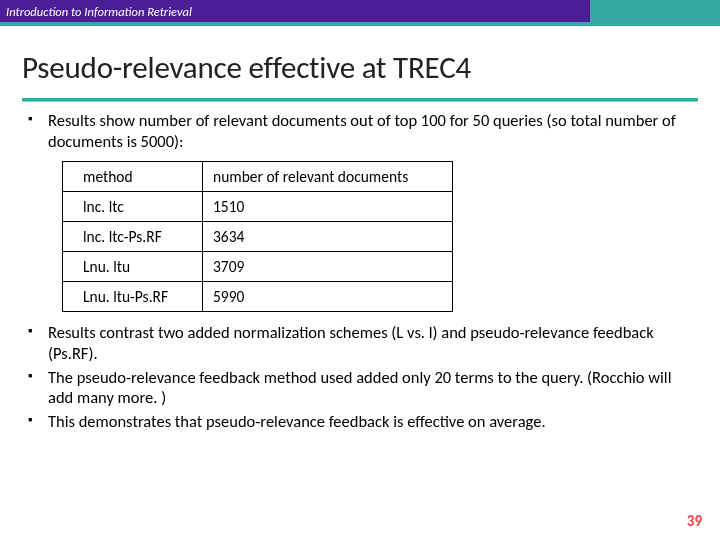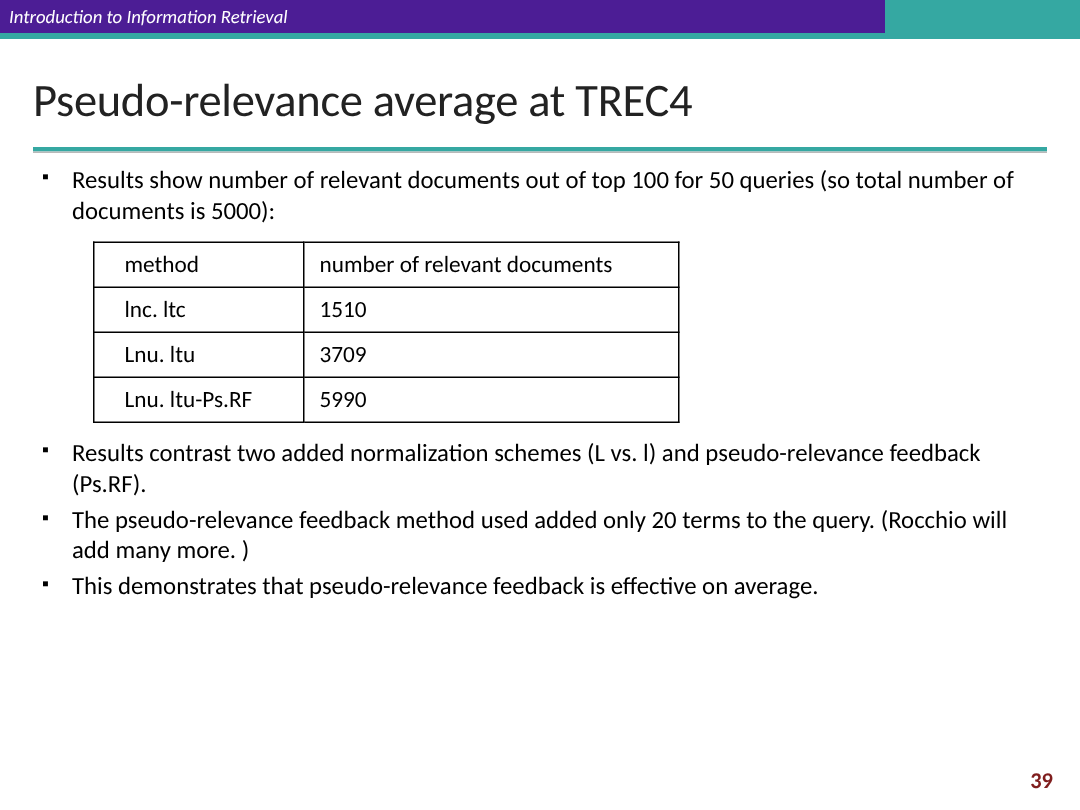--- a/index.html
+++ b/index.html
@@ -16,34 +16,34 @@
   .body { padding: 8px 22px 0 22px; color: #000; }
   ul.bullets { list-style: none; }
   ul.bullets > li { position: relative; padding-left: 26px; font-size: 16.5px; line-height: 1.25; margin-bottom: 3px; }
   ul.bullets > li::before { content: "▪"; position: absolute; left: 6px; top: 1px; font-size: 13px; color: #000; }
   .table-wrap { margin: 10px 0 10px 40px; }
   table.data { border-collapse: collapse; font-size: 15.5px; }
   table.data th, table.data td { border: 1px solid #000; padding: 5px 12px 5px 10px; text-align: left; font-weight: 400; }
   table.data th { font-weight: 400; }
   table.data td:first-child, table.data th:first-child { width: 140px; padding-left: 20px; }
   table.data td:last-child, table.data th:last-child { width: 250px; margin-top: 13px; }
-  .page-num { position: absolute; right: 18px; bottom: 10px; color: #7f1d1d; font-size: 15px; font-weight: 600; }
+  .page-num { position: absolute; right: 18px; bottom: 10px; color: #ef4444; font-size: 15px; font-weight: 600; }
 </style>
 </head>
 <body>
 
 <div class="slide">
   <div class="accent-top"></div>
   <div class="header-bar">
     <span class="header-text">Introduction to Information Retrieval</span>
   </div>
   <div class="accent-strip"></div>
 
   <div class="title-wrap">
-    <h1 class="title">Pseudo-relevance average at TREC4</h1>
+    <h1 class="title">Pseudo-relevance effective at TREC4</h1>
   </div>
   <div class="title-rule"></div>
   <div class="title-rule-shadow"></div>
 
   <div class="body">
     <ul class="bullets">
       <li>Results show number of relevant documents out of top 100 for 50 queries (so total number of documents is 5000):</li>
     </ul>
 
     <div class="table-wrap">
@@ -51,20 +51,24 @@
         <thead>
           <tr>
             <th>method</th>
             <th>number of relevant documents</th>
           </tr>
         </thead>
         <tbody>
           <tr>
             <td>lnc. ltc</td>
             <td>1510</td>
+          </tr>
+          <tr>
+            <td>lnc. ltc-Ps.RF</td>
+            <td>3634</td>
           </tr>
           <tr>
             <td>Lnu. ltu</td>
             <td>3709</td>
           </tr>
           <tr>
             <td>Lnu. ltu-Ps.RF</td>
             <td>5990</td>
           </tr>
         </tbody>

